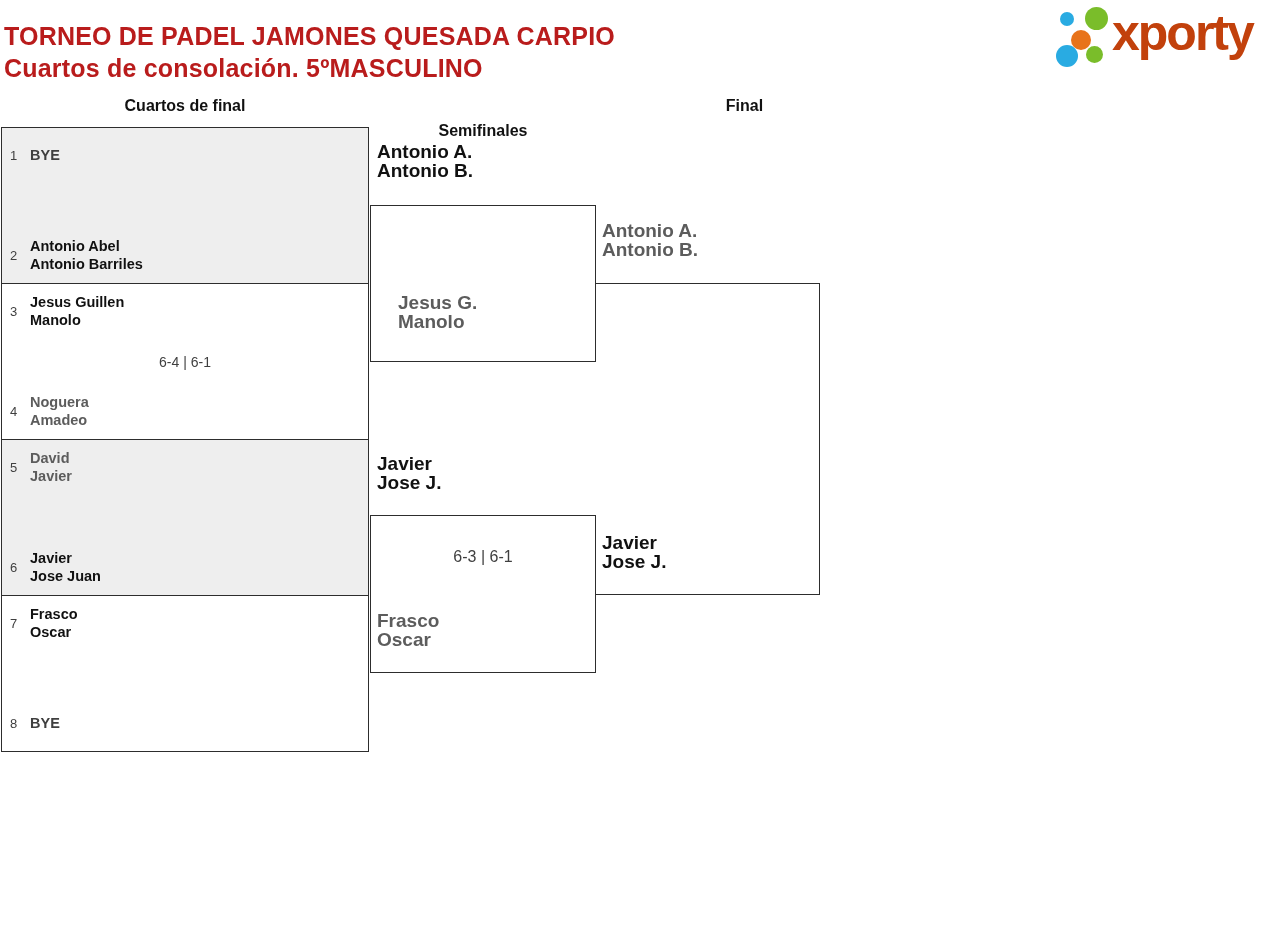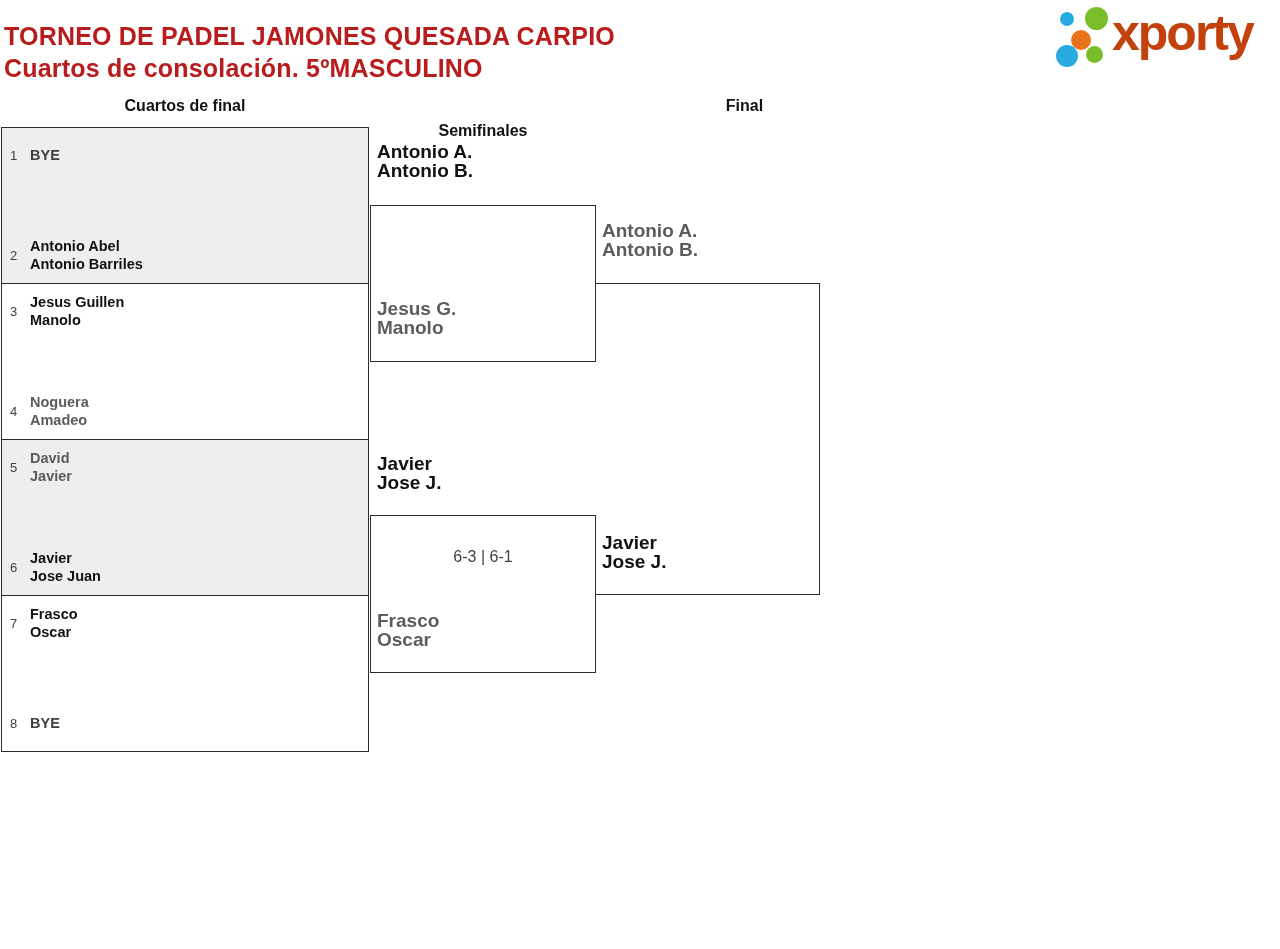--- a/index.html
+++ b/index.html
@@ -112,20 +112,21 @@
 </div>
 
 <div class="match-box qf" style="top:283px;">
   <div class="team">
     <span class="seed">3</span>
     <span class="names winner">
       <span class="ln">Jesus Guillen</span>
       <span class="ln">Manolo</span>
     </span>
   </div>
+  <div class="qf-score">6-4 | 6-1</div>
   <div class="team">
     <span class="seed">4</span>
     <span class="names loser">
       <span class="ln">Noguera</span>
       <span class="ln">Amadeo</span>
     </span>
   </div>
 </div>
 
 <div class="match-box qf shaded" style="top:439px;">
@@ -165,21 +166,21 @@
 </div>
 
 <div class="match-box sf-box sf1"></div>
 <div class="match-box sf-box sf2"></div>
 <div class="abs final-box"></div>
 
 <div class="abs pair at-sf winner" style="top:142px;">
   <span class="ln">Antonio A.</span>
   <span class="ln">Antonio B.</span>
 </div>
-<div class="abs pair at-sf loser" style="top:299px;">
+<div class="abs pair at-sf loser" style="top:293px;margin-left:21px;">
   <span class="ln">Jesus G.</span>
   <span class="ln">Manolo</span>
 </div>
 
 <div class="abs pair at-sf winner" style="top:454px;">
   <span class="ln">Javier</span>
   <span class="ln">Jose J.</span>
 </div>
 <div class="abs score-float" style="top:548px;">6-3 | 6-1</div>
 <div class="abs pair at-sf loser" style="top:611px;">

